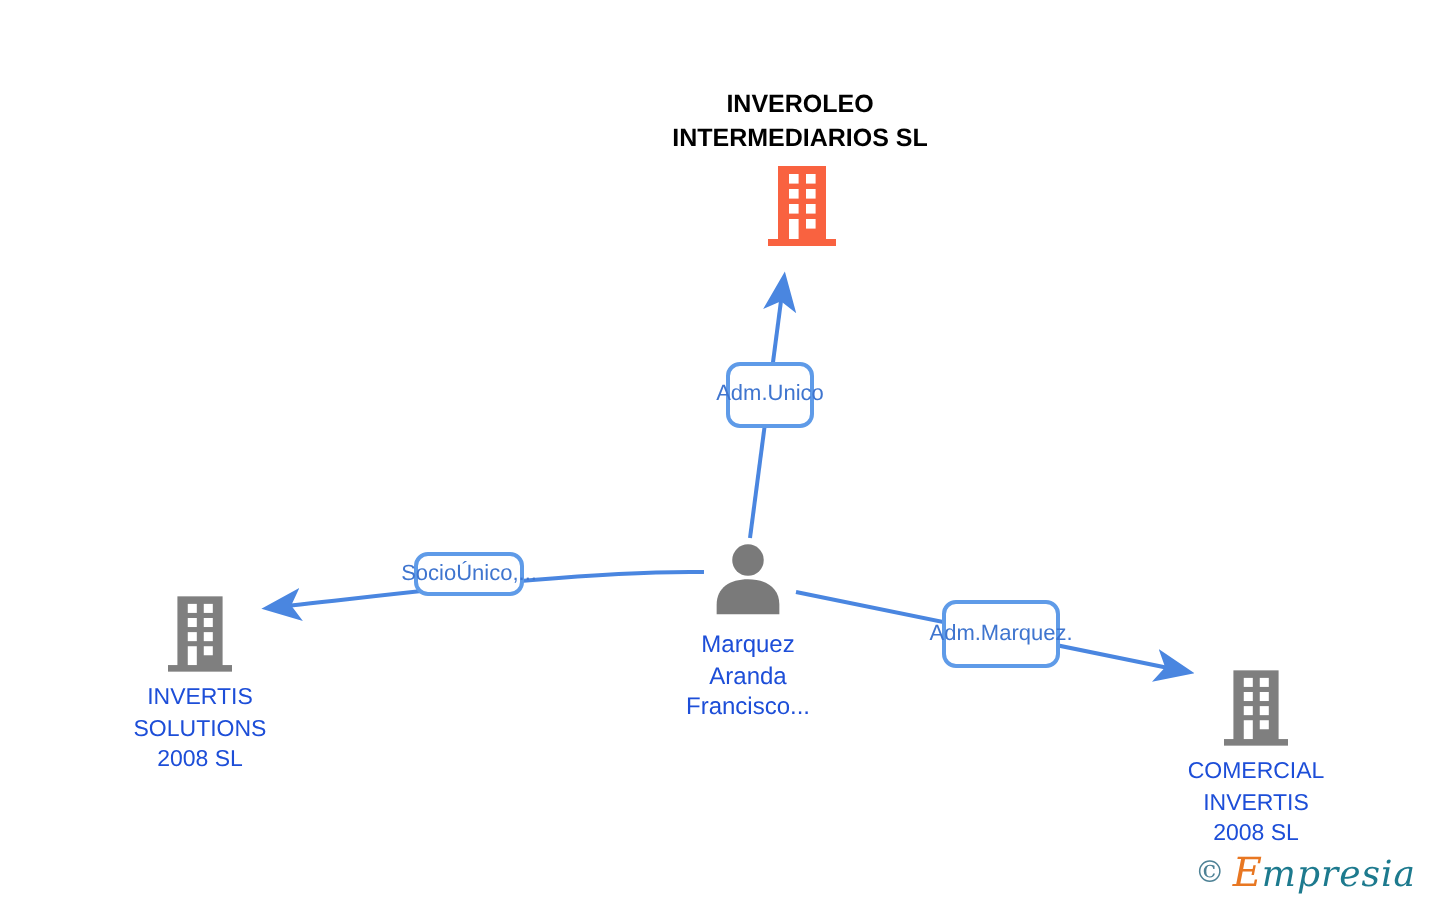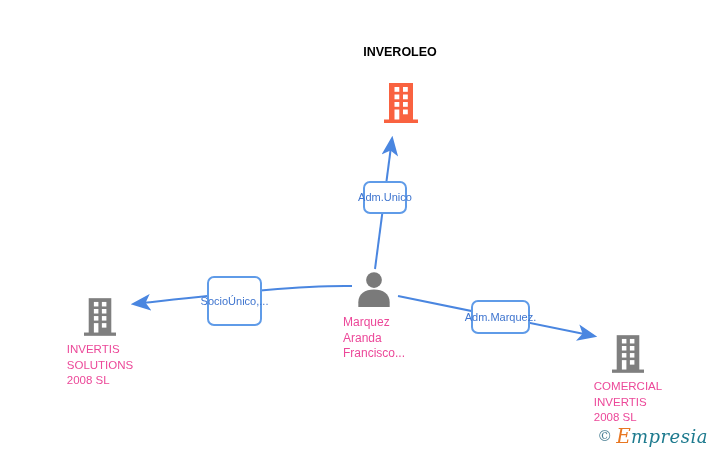--- a/index.html
+++ b/index.html
@@ -4,21 +4,21 @@
 <style>
   html,body{margin:0;padding:0;background:#ffffff;}
   #canvas{
     position:relative;width:728px;height:450px;background:#ffffff;
     font-family:"Liberation Sans",sans-serif;overflow:hidden;
   }
   
   #edge-layer{position:absolute;left:0;top:0;width:728px;height:450px;z-index:1;}
   
   .node{position:absolute;z-index:2;display:flex;flex-direction:column;align-items:center;}
-  .node-label{color:#ec4899;font-size:11.5px;line-height:15.5px;white-space:nowrap;margin-top:6px;}
+  .node-label{color:#1d4ed8;font-size:11.5px;line-height:15.5px;text-align:center;white-space:nowrap;margin-top:6px;}
   .company-title{
     position:absolute;z-index:2;color:#000000;font-weight:bold;font-size:12.5px;
     line-height:17px;text-align:center;white-space:nowrap;
   }
   
   .edge-label{
     position:absolute;z-index:3;background:#ffffff;
     border:2px solid #5f9be8;border-radius:7px;
     color:#3f75cf;font-size:11px;line-height:15px;text-align:center;
     display:flex;align-items:center;justify-content:center;
@@ -44,20 +44,21 @@
         <path d="M0,0 L12,5 L0,10 L3,5 Z" fill="#4a86e0"></path>
       </marker>
     </defs>
     <path d="M375,269 L392,139" fill="none" stroke="#4a86e0" stroke-width="2" marker-end="url(#arrow)"></path>
     <path d="M352,286 C290,285 200,297 134,304" fill="none" stroke="#4a86e0" stroke-width="2" marker-end="url(#arrow)"></path>
     <path d="M398,296 L594,336" fill="none" stroke="#4a86e0" stroke-width="2" marker-end="url(#arrow)"></path>
   </svg>
 
   <div class="company-title" style="left:290px;top:44px;width:220px;">
     <div>INVEROLEO</div>
+    <div>INTERMEDIARIOS SL</div>
   </div>
 
   <div class="node" style="left:384px;top:83px;width:34px;">
     <svg width="34" height="40" viewBox="0 0 34 40">
       <rect x="0" y="36.5" width="34" height="3.5" fill="#f96240"></rect>
       <rect x="5" y="0" width="24" height="37" fill="#f96240"></rect>
       <rect x="10.5" y="4" width="4.8" height="4.8" fill="#ffffff"></rect>
       <rect x="19" y="4" width="4.8" height="4.8" fill="#ffffff"></rect>
       <rect x="10.5" y="11.5" width="4.8" height="4.8" fill="#ffffff"></rect>
       <rect x="19" y="11.5" width="4.8" height="4.8" fill="#ffffff"></rect>
@@ -118,21 +119,21 @@
       <div>INVERTIS</div>
       <div>2008 SL</div>
     </div>
   </div>
 
   <div class="edge-label" style="left:363px;top:181px;width:44px;height:33px;">
     <div>Adm.</div>
     <div>Unico</div>
   </div>
 
-  <div class="edge-label" style="left:207px;top:276px;width:55px;height:50px;">
+  <div class="edge-label" style="left:207px;top:276px;width:55px;height:22px;">
     <div>Socio</div>
     <div>Único,...</div>
   </div>
 
   <div class="edge-label" style="left:471px;top:300px;width:59px;height:34px;">
     <div>Adm.</div>
     <div>Marquez.</div>
   </div>
 
   <div id="watermark">

